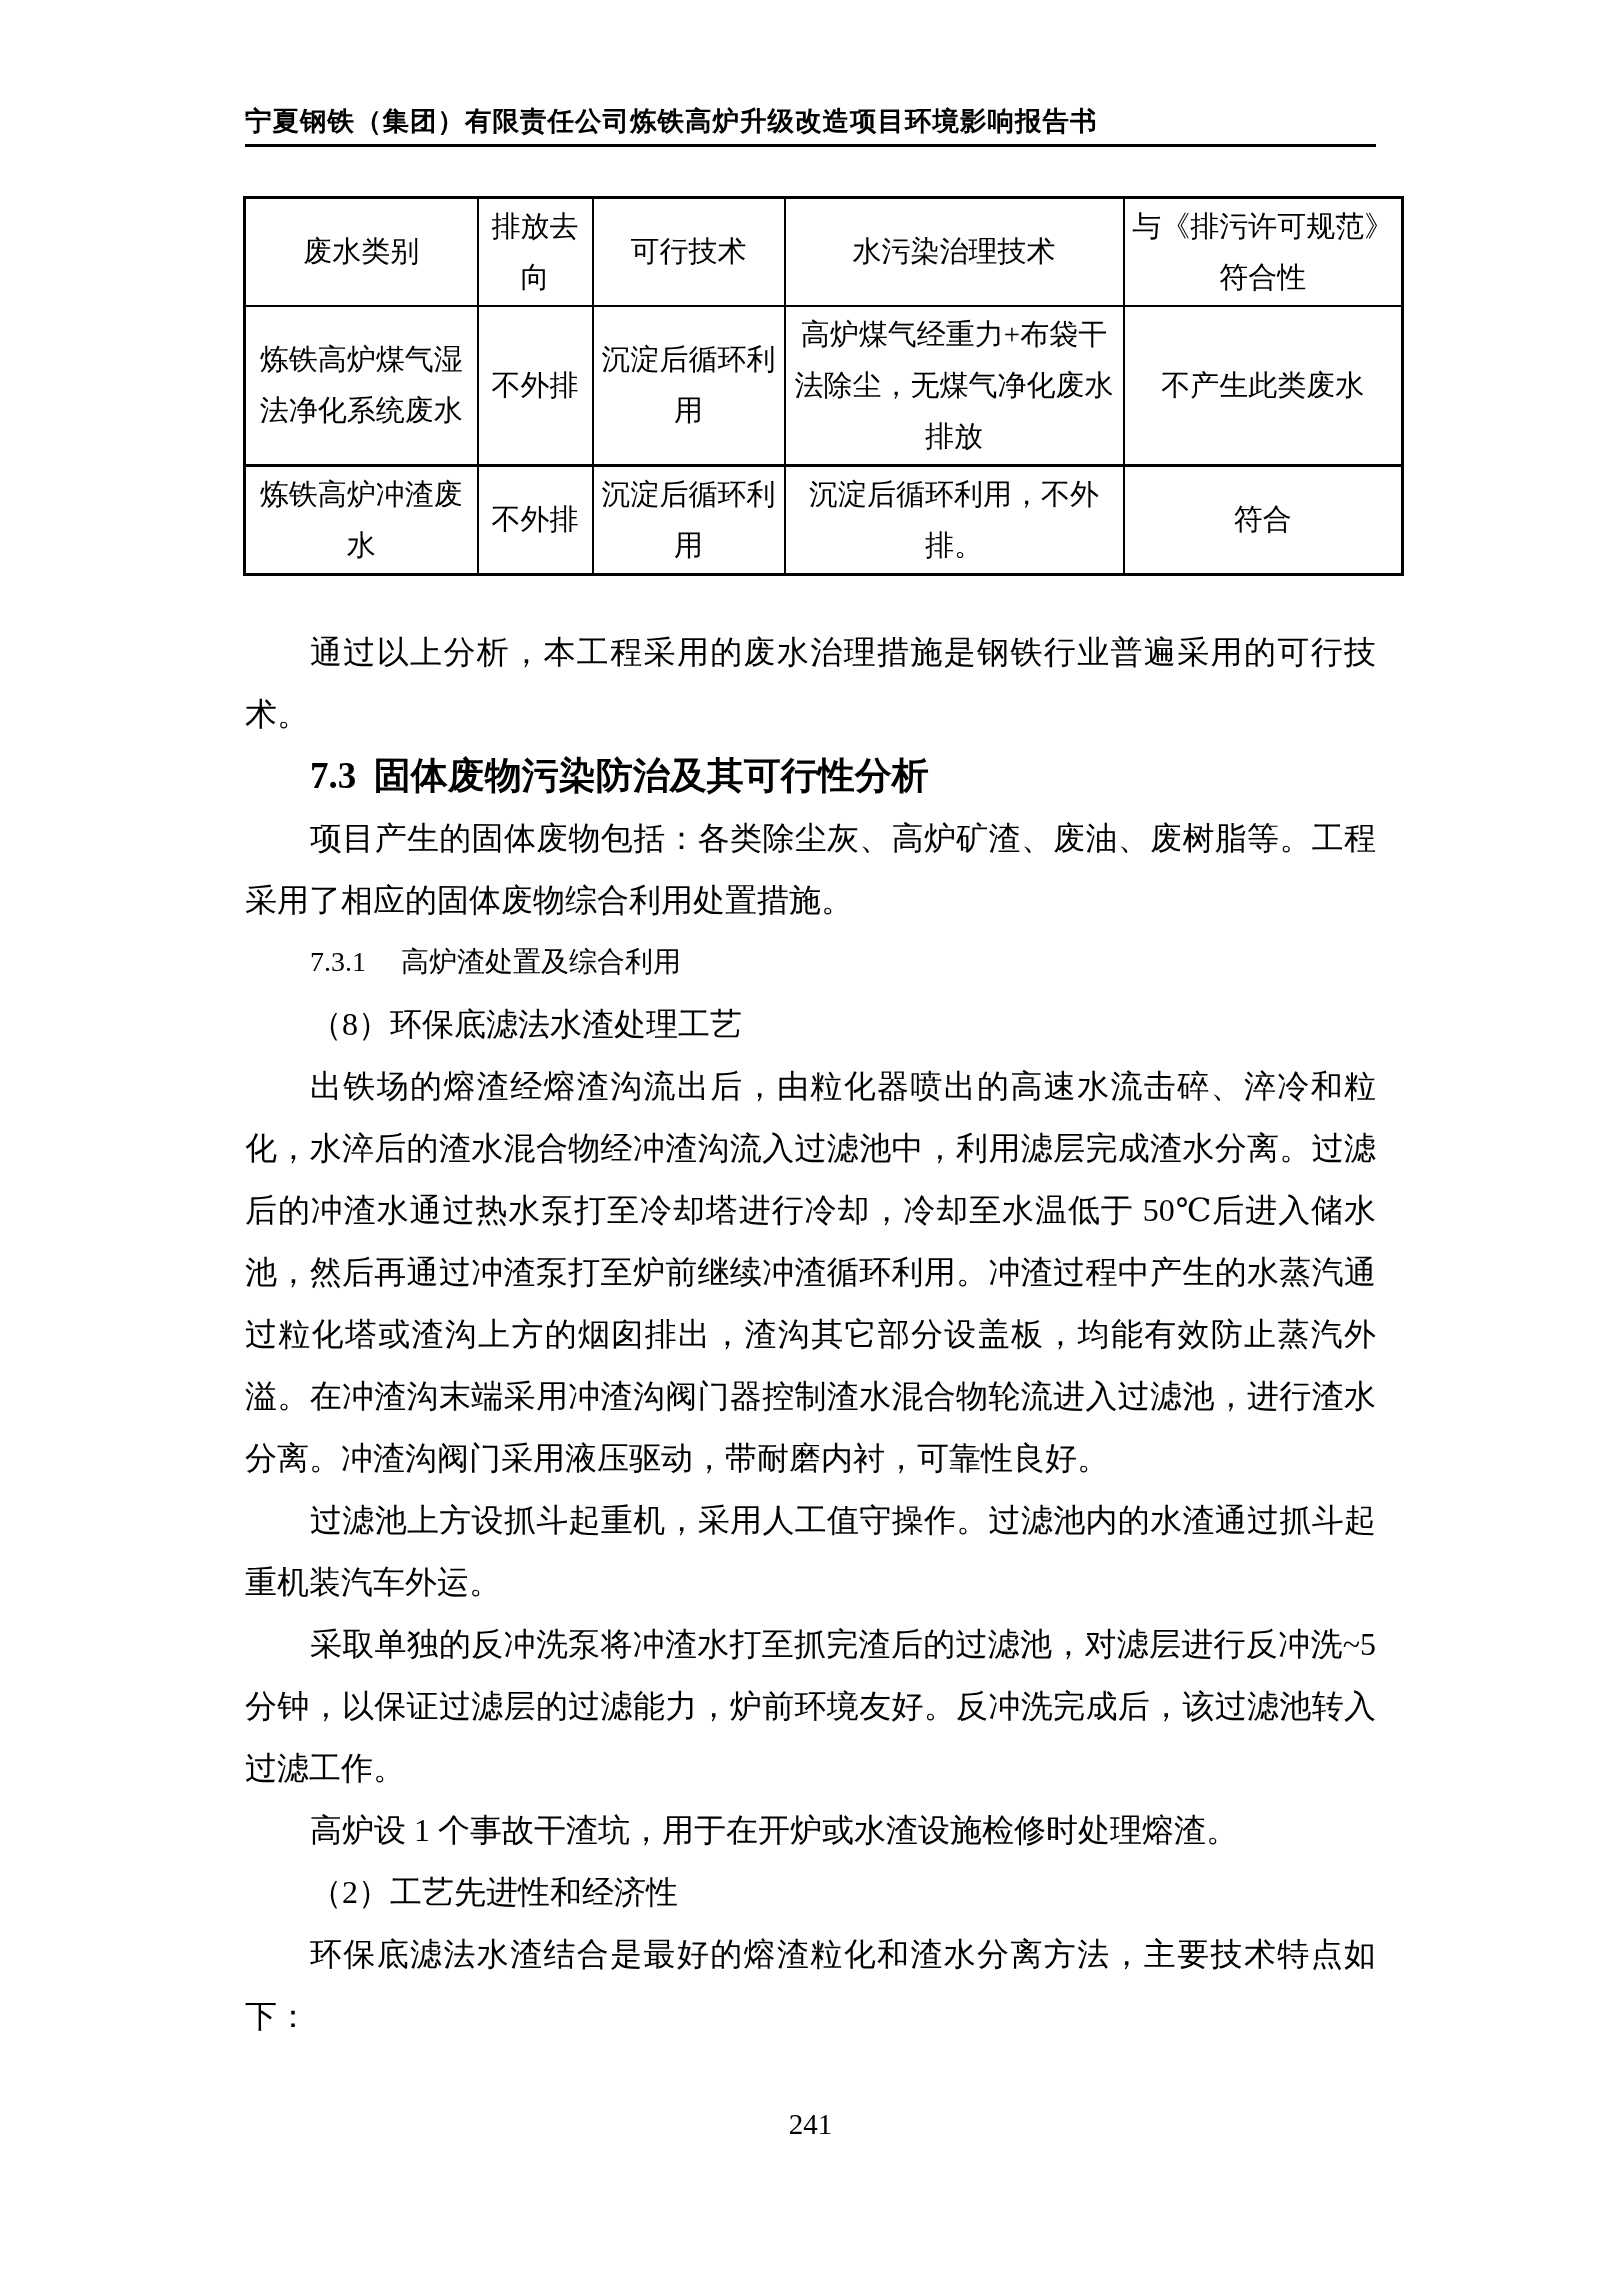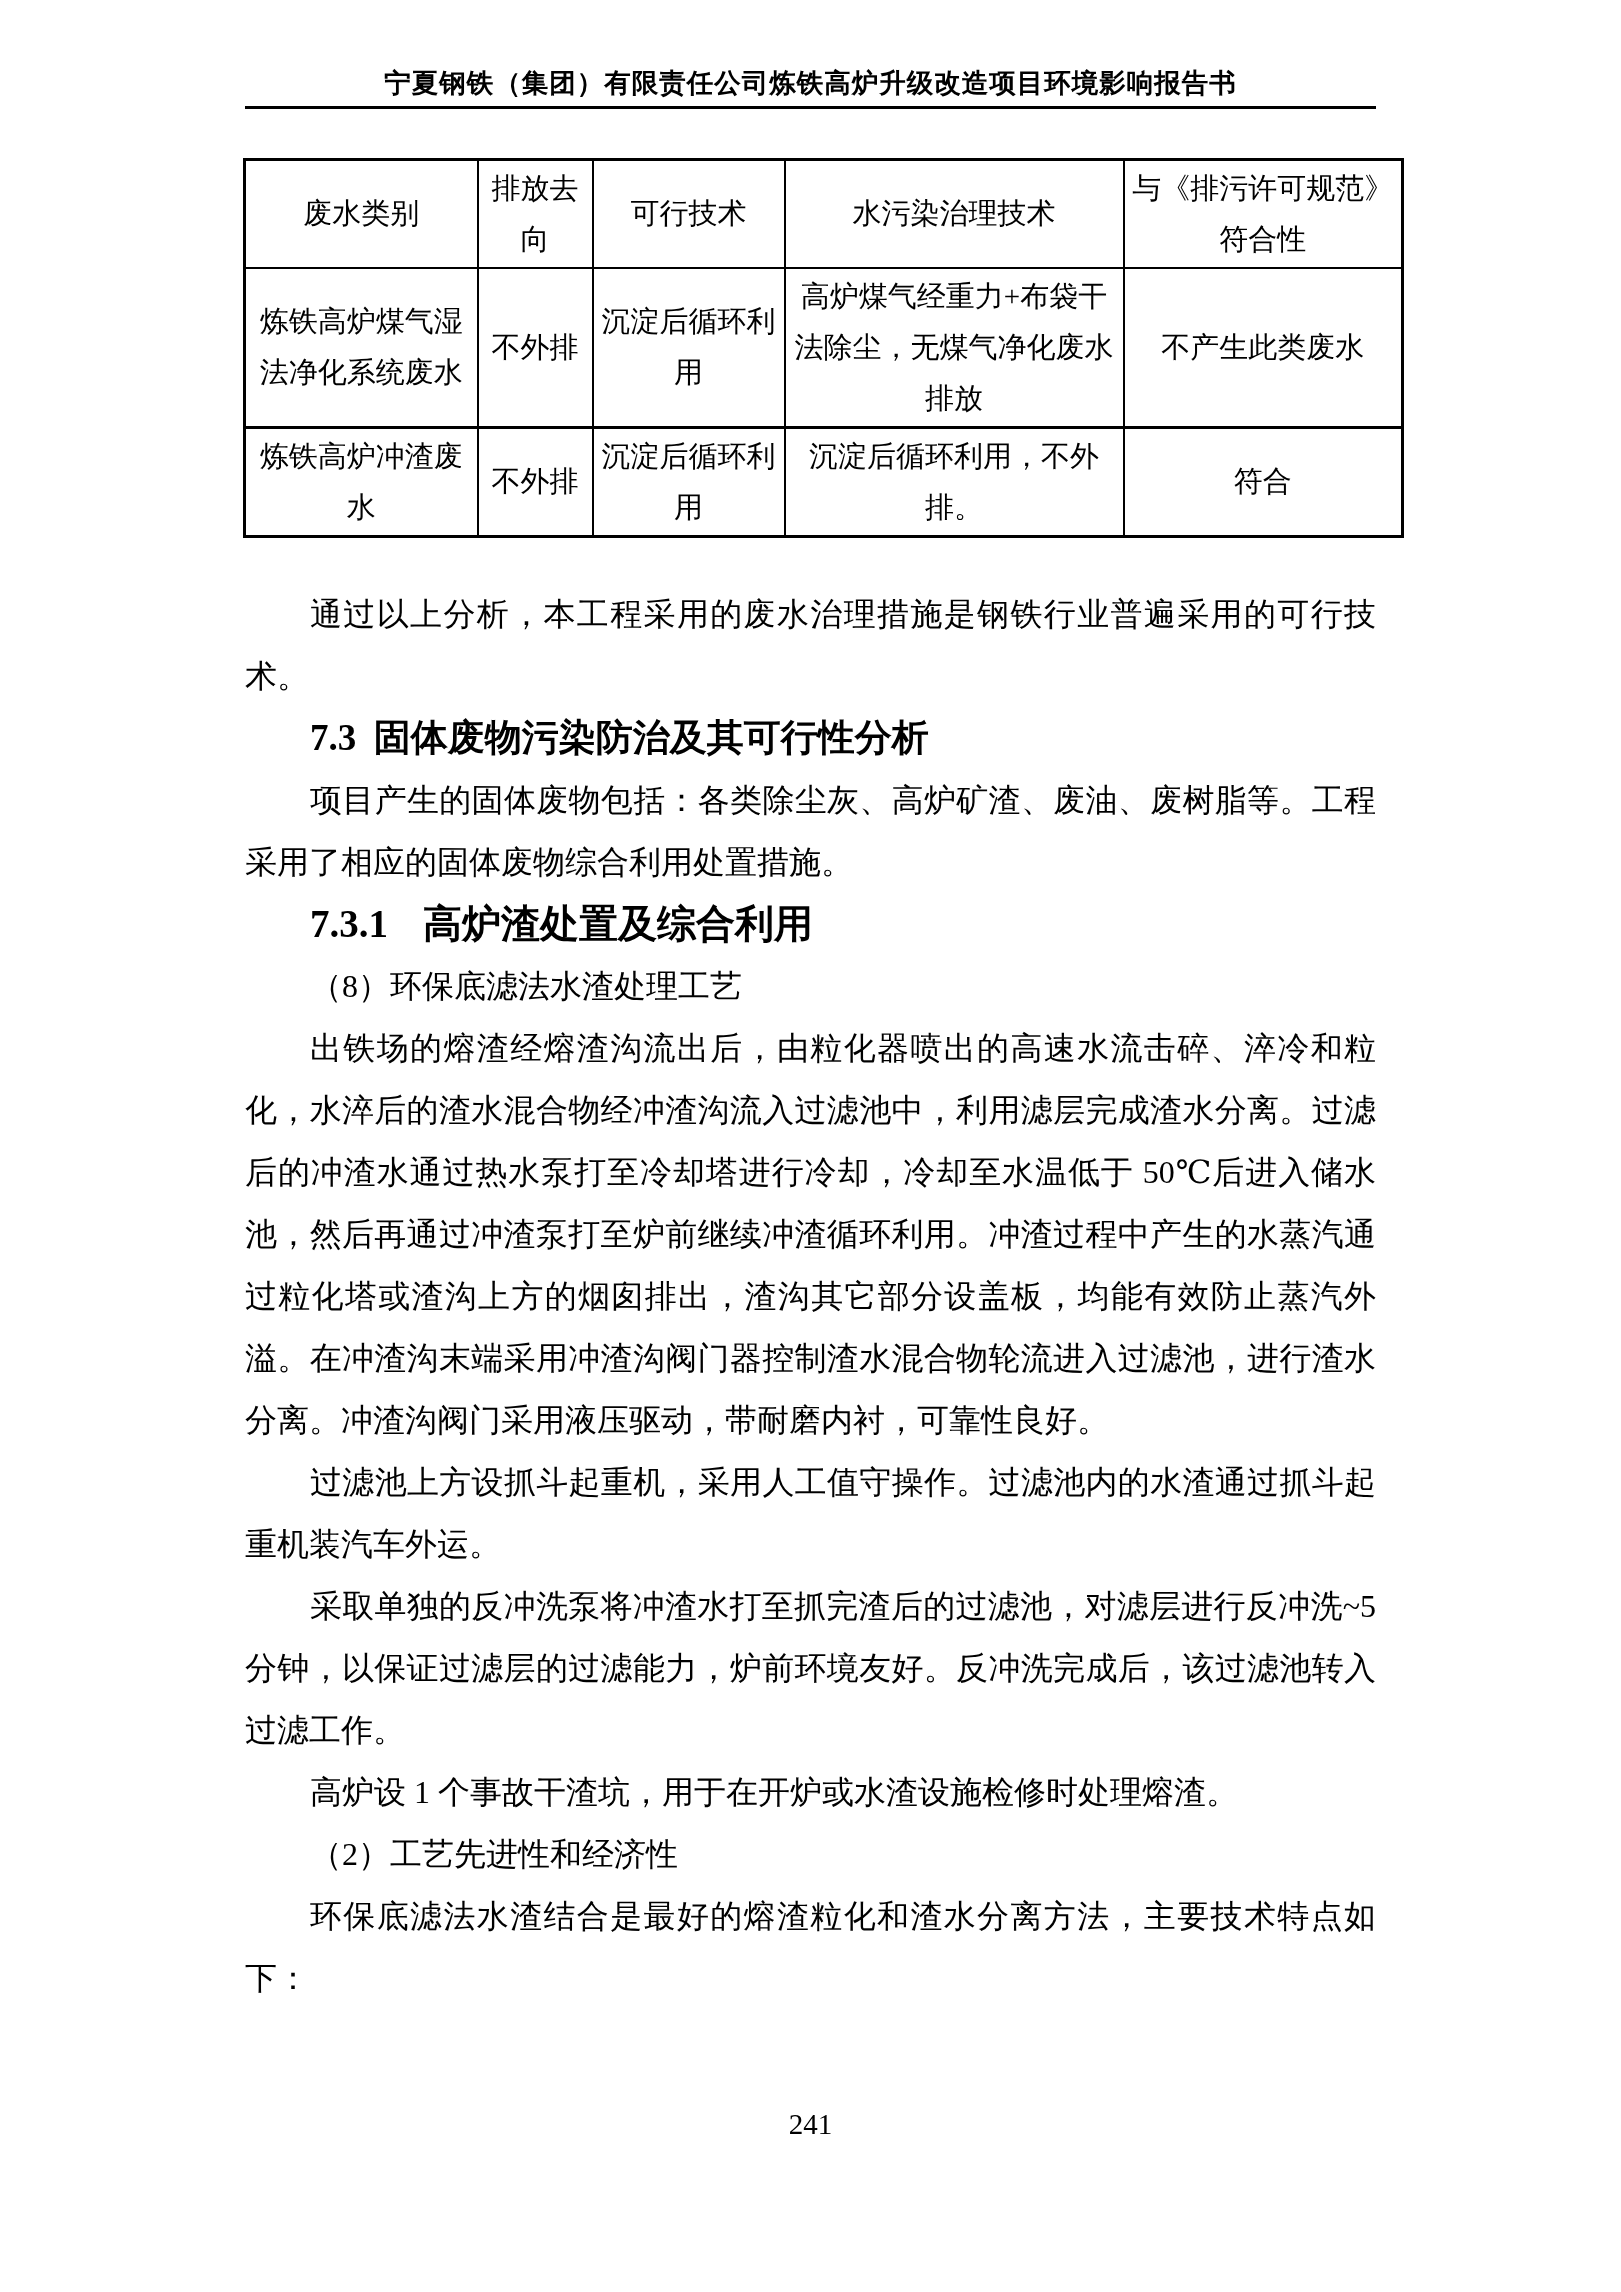--- a/index.html
+++ b/index.html
@@ -14,24 +14,23 @@
     overflow: hidden;
   }
   .content {
     position: absolute;
     left: 245px;
     top: 0;
     width: 1131px;
   }
   
   .doc-header {
-    padding-top: 66px;
+    padding-top: 104px;
     padding-bottom: 4.9px;
     border-bottom: 3.9px solid #000;
-    text-align: center;
   }
   .doc-header-title {
     font-size: 26.5px;
     font-weight: bold;
     line-height: 35px;
     letter-spacing: 1px;
   }
   
   table.wastewater {
     margin-top: 49px;
@@ -65,22 +64,22 @@
   .body-text p, .body-text h2, .body-text h3 {
     margin: 0;
     text-indent: 65px;
   }
   .body-text h2 {
     font-size: 37px;
     font-weight: bold;
     line-height: 62px;
   }
   .body-text h3 {
-    font-size: 39px;
-    font-weight: bold;
+    font-size: 28px;
+    font-weight: normal;
     line-height: 62px;
   }
   .sec-num-73 { margin-right: 17.6px; }
   .sec-num-731 { margin-right: 35px; }
   
   .page-number {
     position: absolute;
     left: 0;
     top: 2105px;
     width: 1621px;

